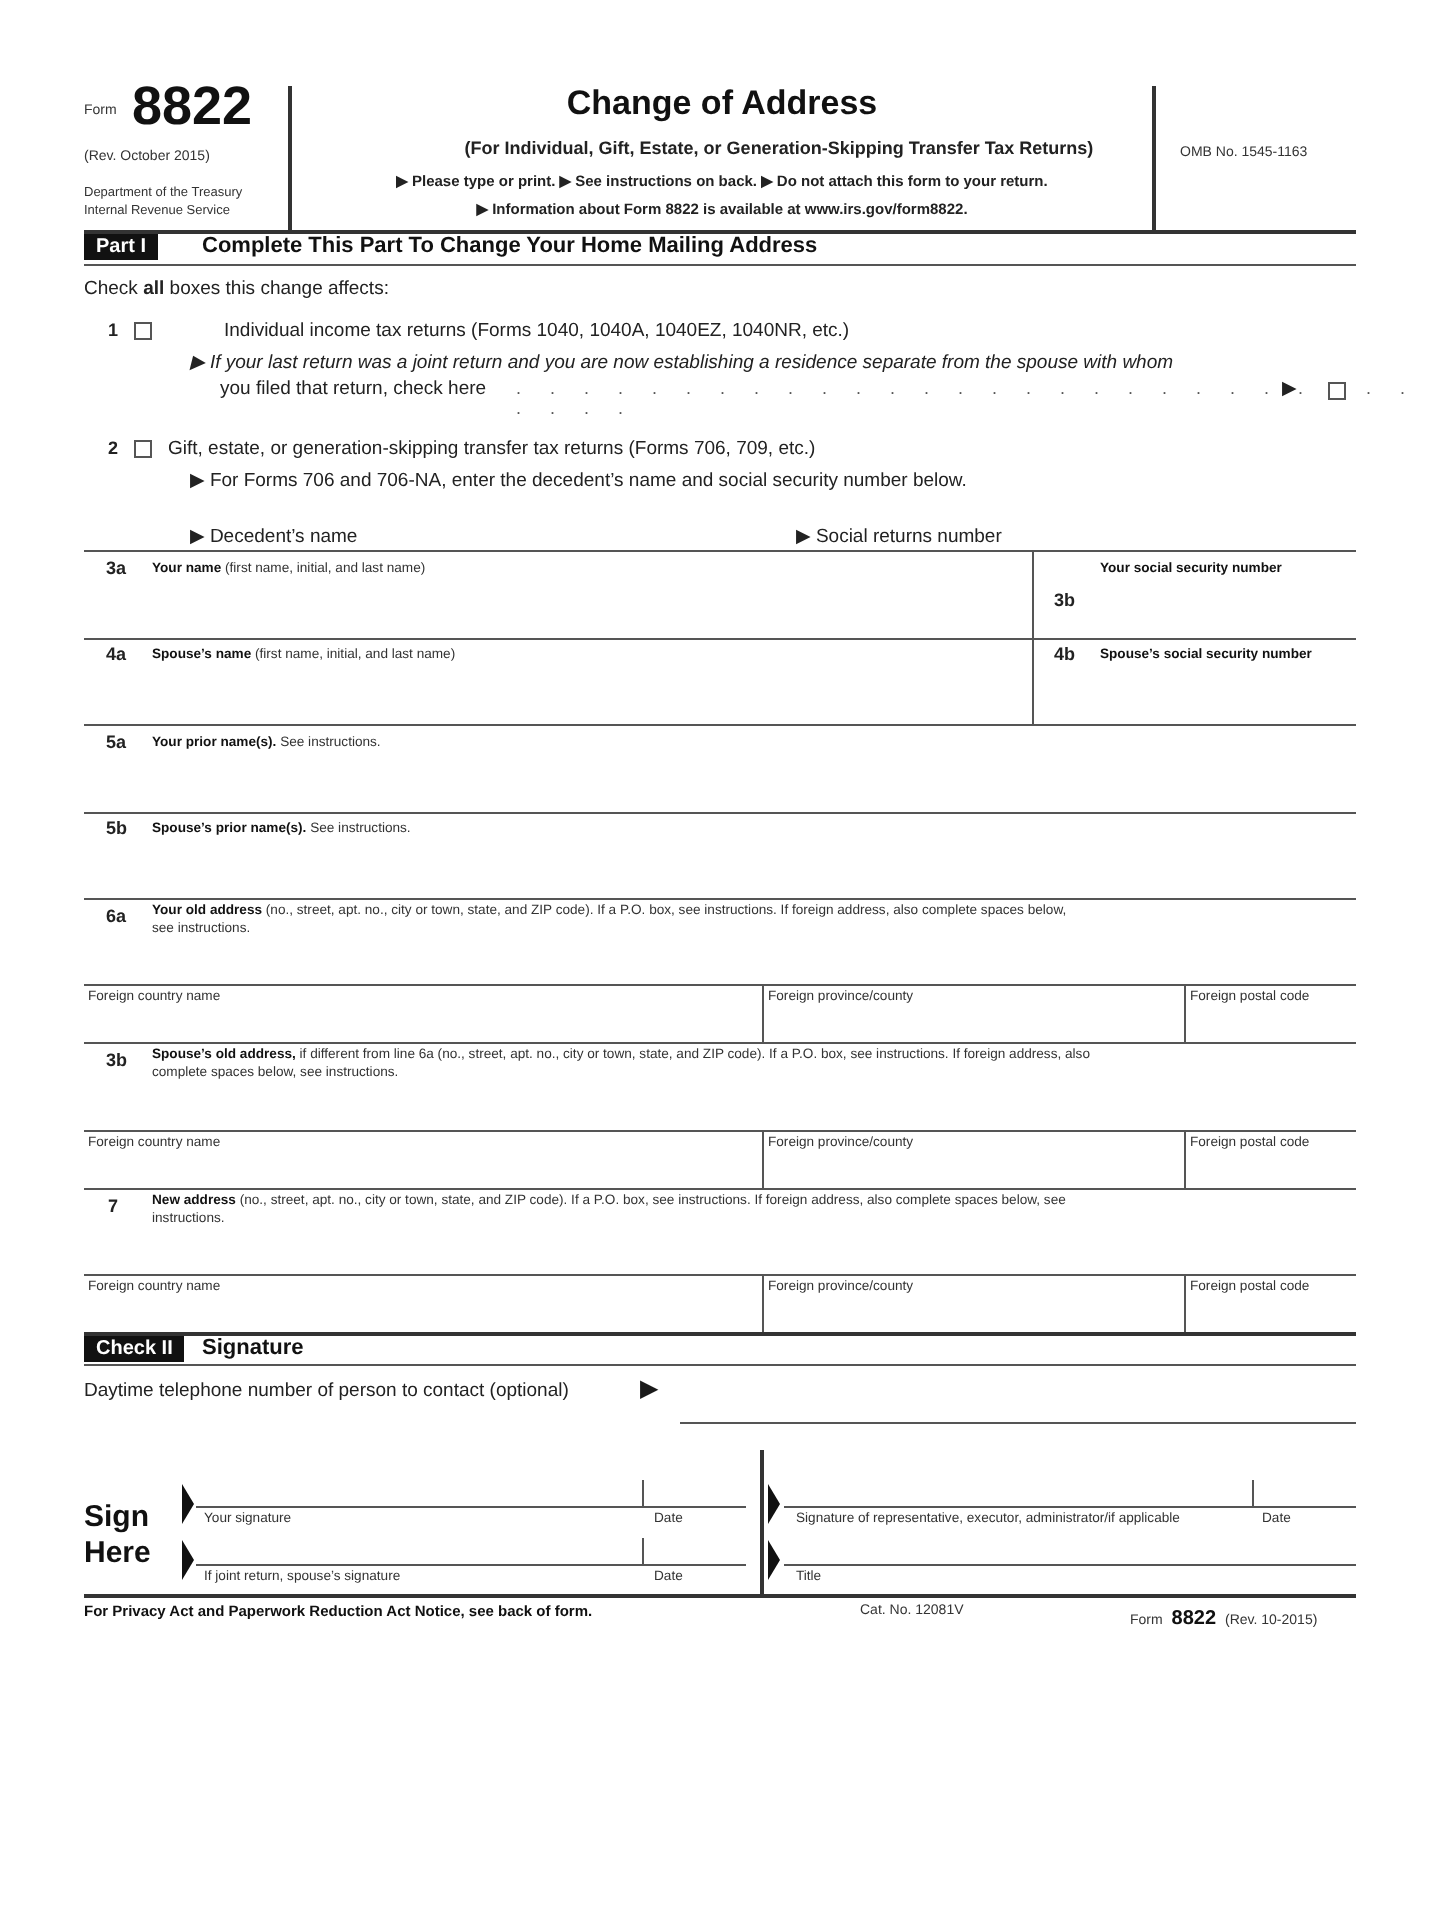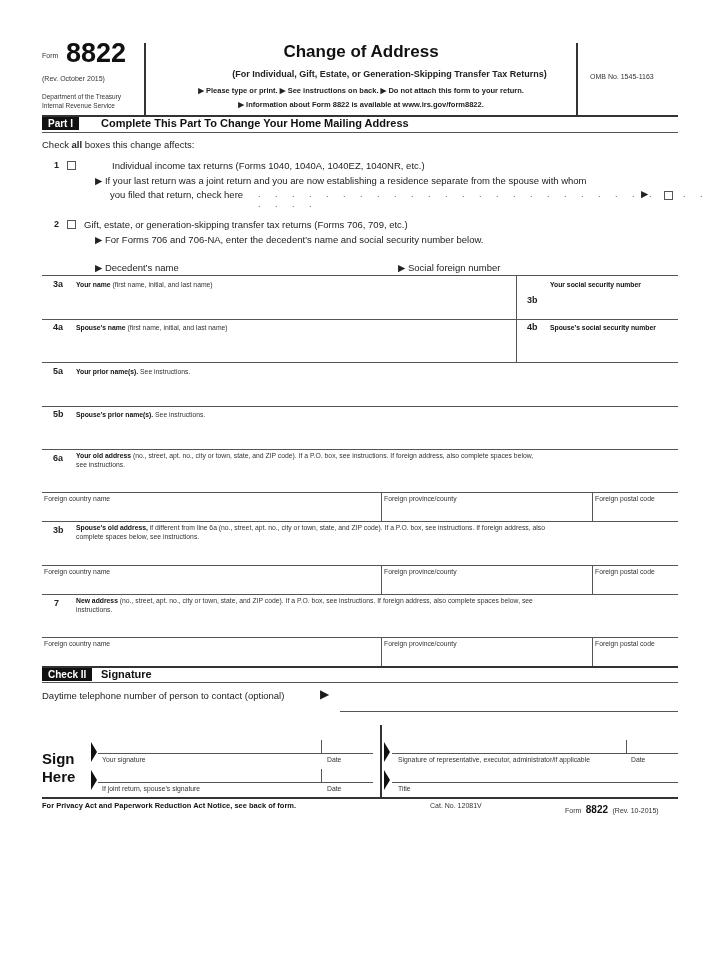--- a/index.html
+++ b/index.html
@@ -47,32 +47,32 @@
 <span class="abs part-title" style="left:101px;top:117px;">Complete This Part To Change Your Home Mailing Address</span>
 <div class="hline" style="left:42px;width:636px;top:132px;"></div>
 
 <div class="abs small" style="left:42px;top:139px;">
   <span>Check </span><b>all</b><span> boxes this change affects:</span>
 </div>
 
 <span class="abs lnum" style="left:54px;top:160px;">1</span>
 <div class="cb" style="left:67px;top:161px;"></div>
 <span class="abs small" style="left:84px;top:160px;margin-left:28px;">Individual income tax returns (Forms 1040, 1040A, 1040EZ, 1040NR, etc.)</span>
-<span class="abs small" style="left:95px;top:175px;">▶ If your last return was a joint return and you are now establishing a residence separate from the spouse with whom</span>
+<span class="abs small" style="left:95px;top:175px;font-style:italic;">▶ If your last return was a joint return and you are now establishing a residence separate from the spouse with whom</span>
 <span class="abs small" style="left:110px;top:189px;">you filed that return, check here</span>
 <span class="abs dots" style="left:258px;top:189px;">. . . . . . . . . . . . . . . . . . . . . . . . . . . . . . .</span>
 <span class="abs small" style="left:641px;top:188px;">▶</span>
 <div class="cb" style="left:664px;top:191px;"></div>
 
 <span class="abs lnum" style="left:54px;top:219px;">2</span>
 <div class="cb" style="left:67px;top:220px;"></div>
 <span class="abs small" style="left:84px;top:219px;">Gift, estate, or generation-skipping transfer tax returns (Forms 706, 709, etc.)</span>
 <span class="abs small" style="left:95px;top:234px;">▶ For Forms 706 and 706-NA, enter the decedent’s name and social security number below.</span>
 <span class="abs small" style="left:95px;top:262px;">▶ Decedent’s name</span>
-<span class="abs small" style="left:398px;top:262px;">▶ Social foreign number</span>
+<span class="abs small" style="left:398px;top:262px;">▶ Social returns number</span>
 <input class="field" style="left: 190px; top: 260px; width: 200px; height: 14px;">
 <input class="field" style="left: 520px; top: 260px; width: 150px; height: 14px;">
 
 <div class="hline" style="left:42px;width:636px;top:275px;"></div>
 <div class="vline" style="left:516px;top:275px;height:87px;"></div>
 
 <span class="abs lnum" style="left:53px;top:279px;">3a</span>
 <span class="abs lbl" style="left:76px;top:281px;"><b>Your name</b><span> (first name, initial, and last name)</span></span>
 <input class="field" style="left: 76px; top: 293px; width: 430px; height: 22px;">
 <span class="abs lnum" style="left:527px;top:295px;">3b</span>

